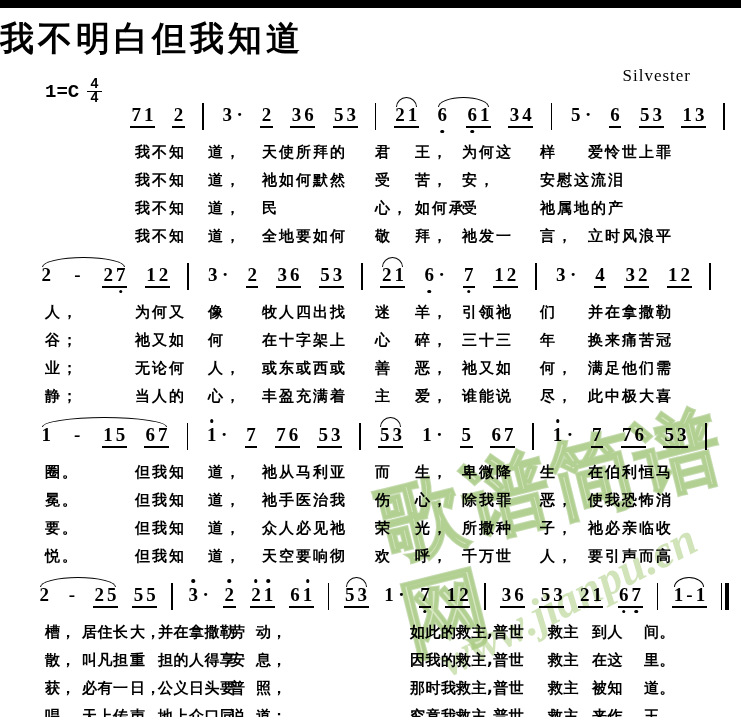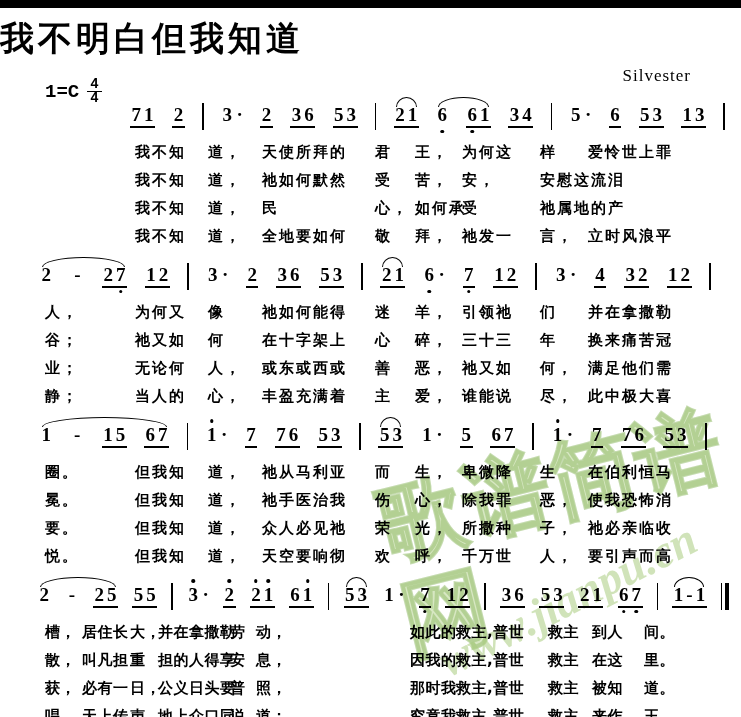--- a/index.html
+++ b/index.html
@@ -259,21 +259,21 @@
     </span>
     <span class="bar"></span>
     <div class="arc" style="left: 42px; width: 81px;"></div>
     <div class="arc" style="left: 382px; width: 19px;"></div>
   </div>
 <div class="lyrics cols-a">
     <div class="lyr-row">
       <span>人，</span>
       <span>为何又</span>
       <span>像</span>
-      <span>祂如何能得</span>
+      <span>牧人四出找</span>
       <span>迷</span>
       <span>羊，</span>
       <span>引领祂</span>
       <span>们</span>
       <span>并在拿撒勒</span>
     </div>
     <div class="lyr-row">
       <span>谷；</span>
       <span>祂又如</span>
       <span>何</span>

